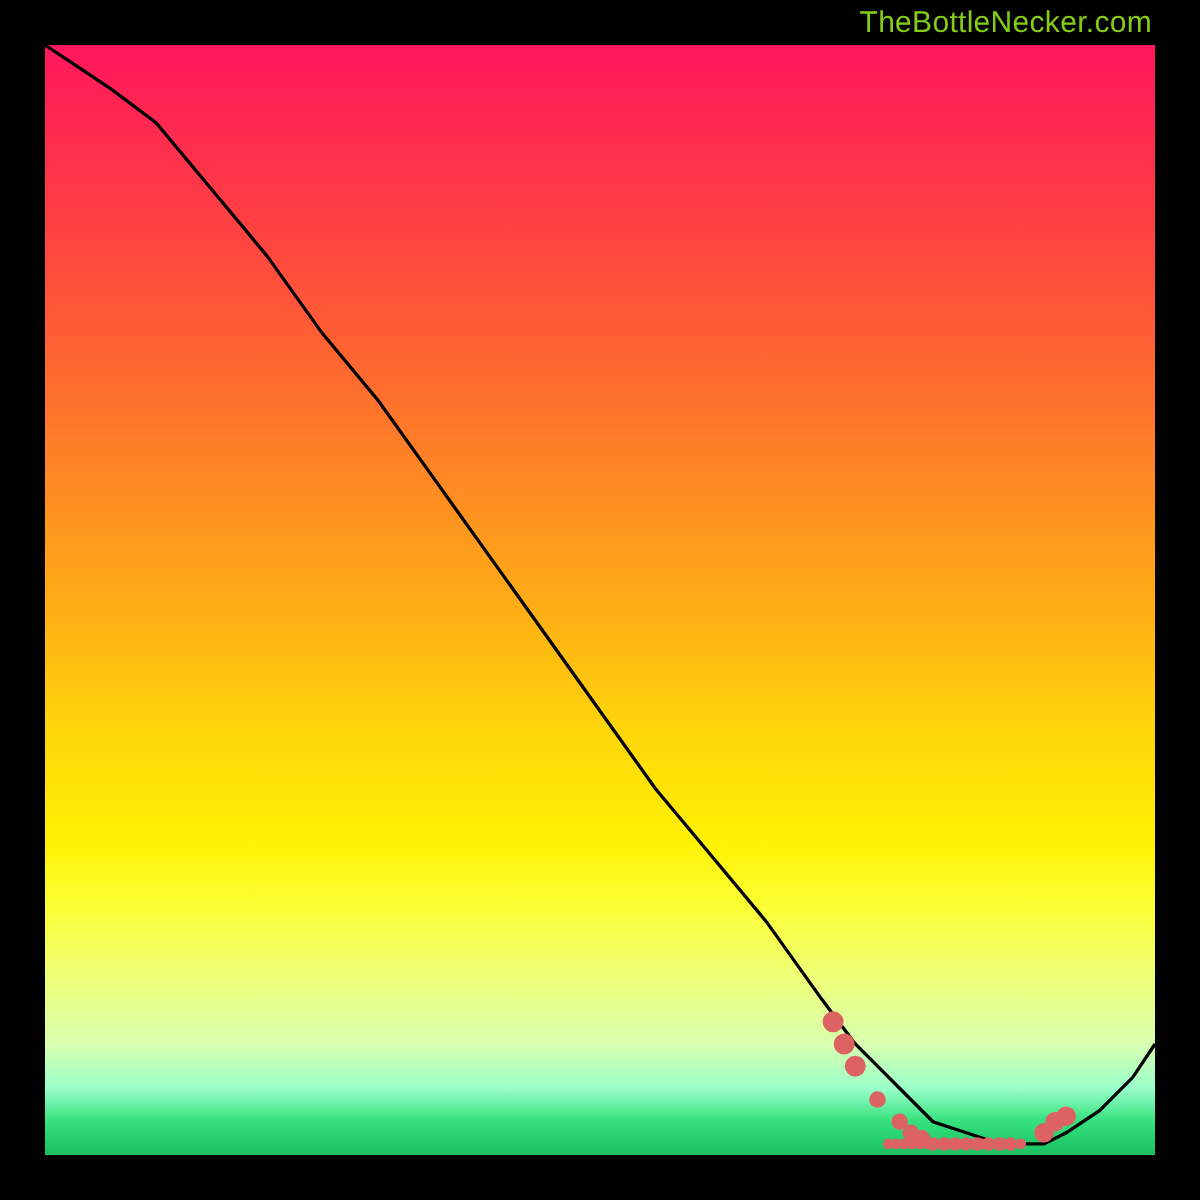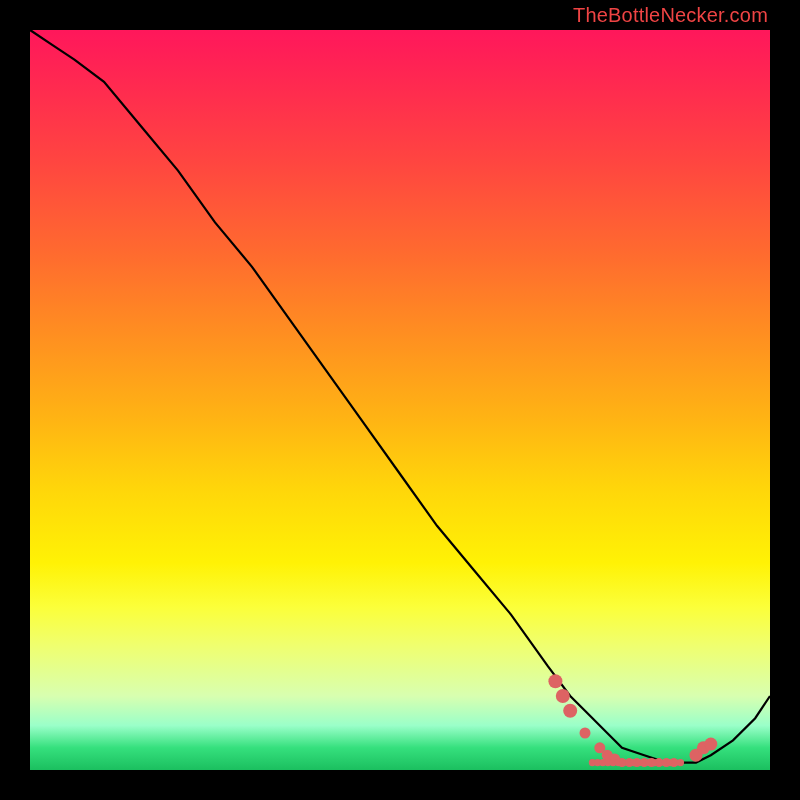--- a/index.html
+++ b/index.html
@@ -39,21 +39,21 @@
       #d8ffb0 90%,
       #9affc9 94%,
       #35e07d 97%,
       #1bbf5f 100%
     );
   }
   .watermark {
     position: absolute;
     top: 4px;
     right: 32px;
-    color: #ef4444;
+    color: #84cc16;
     font-size: 20px;
     letter-spacing: 0.2px;
     user-select: none;
   }
   svg.curve {
     position: absolute;
     left: 0;
     top: 0;
     width: 740px;
     height: 740px;

